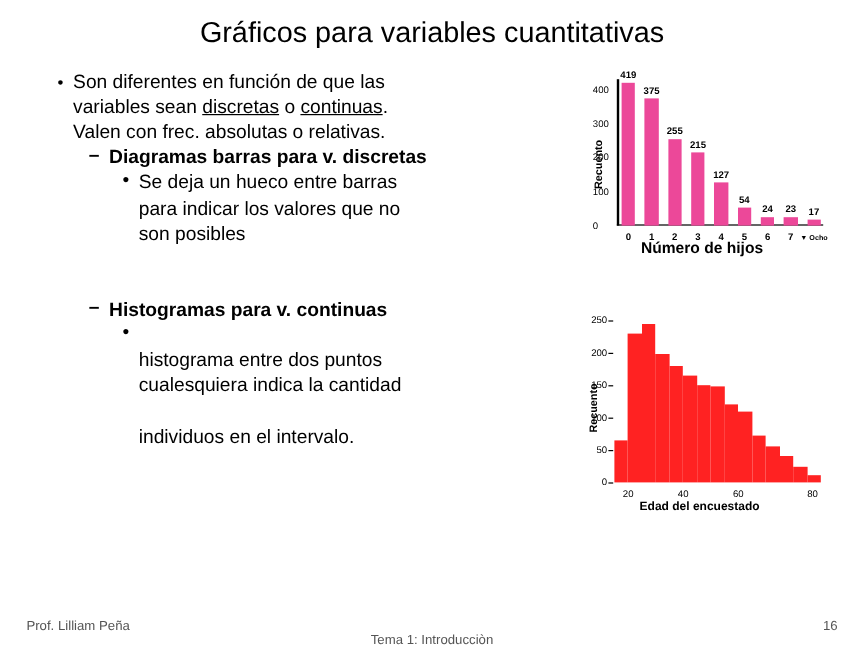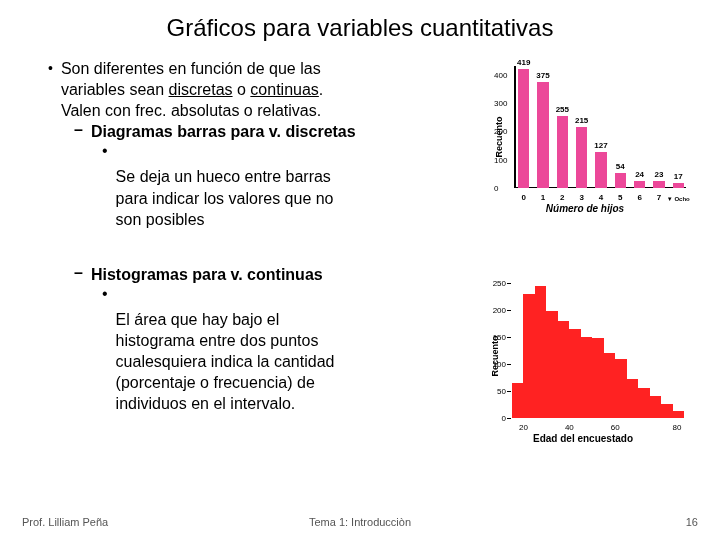--- a/index.html
+++ b/index.html
@@ -16,46 +16,46 @@
   .content { padding: 0 28px 0 38px; }
   .bullet-row { display: flex; }
   .b0 { margin-left: 10px; }
   .b1 { margin-left: 36px; }
   .b2 { margin-left: 64px; }
   .bchar { flex: 0 0 auto; margin-right: 8px; font-size: 16px; }
   .b0 .bchar { font-size: 14px; position: relative; top: 2px; }
   .b1 .bchar { font-weight: 700; }
   .btxt { font-size: 16px; line-height: 1.32; }
   .b1 .btxt { font-weight: 700; }
-  .b2 .btxt { font-weight: 400; margin-top: 24px; }
+  .b2 .btxt { font-weight: 400; }
   .under { text-decoration: underline; }
   .section { display: flex; align-items: flex-start; }
   .textcol { flex: 1 1 auto; }
   .chartcol { flex: 0 0 auto; }
   .sec1 { margin-top: 6px; }
   .sec2 { margin-top: 34px; }
   .footer {
     position: absolute; bottom: 12px; left: 0; right: 0;
     display: flex; justify-content: space-between;
     padding: 0 22px; font-size: 11px; color: #555;
   }
-  .footer .mid { position: absolute; left: 50%; transform: translateX(-50%); }
+  .footer .mid { position: absolute; left: 50%; transform: translateX(-50%); margin-top: 12px; }
   
   .barwrap { width: 218px; padding: 4px 2px 2px 6px; }
   .barplot { position: relative; width: 210px; height: 150px; }
   .bp-axis-y { position: absolute; left: 34px; top: 4px; bottom: 24px; width: 1.5px; background: #000; }
   .bp-axis-x { position: absolute; left: 34px; right: 4px; bottom: 24px; height: 1.5px; background: #000; }
   .bp-ylabel {
     position: absolute; left: -2px; top: 50%;
     transform: translateY(-50%) rotate(-90deg);
     font-size: 9px; font-weight: 700; transform-origin: center;
   }
   .bp-xlabel {
     position: absolute; left: 50%; bottom: -2px;
-    transform: translateX(-50%); font-size: 10px; font-weight: 700; font-style: italic;
+    transform: translateX(-50%); font-size: 13px; font-weight: 700;
   }
   .bp-ytick { position: absolute; left: 14px; font-size: 8px; text-align: left; width: 18px; transform: translateY(-50%); }
   .bp-bars { position: absolute; left: 38px; right: 6px; top: 4px; bottom: 24px; display: flex; align-items: flex-end; gap: 8px; }
   .bp-bar { flex: 1; background: #ec4899; position: relative; }
   .bp-val { position: absolute; top: -11px; left: 50%; transform: translateX(-50%); font-size: 8px; font-weight: 700; }
   .bp-cat { position: absolute; bottom: -14px; left: 50%; transform: translateX(-50%); font-size: 8px; font-weight: 700; white-space: nowrap; }
   
   .histwrap { width: 222px; padding: 4px 2px 2px 6px; margin-top: 4px; }
   .histplot { position: relative; width: 214px; height: 168px; border: 0; }
   .hp-ylabel {
@@ -160,24 +160,24 @@
 
   <div class="section sec2">
     <div class="textcol">
       <div class="bullet-row b1">
         <span class="bchar">–</span>
         <div class="btxt">Histogramas para v. continuas</div>
       </div>
       <div class="bullet-row b2">
         <span class="bchar">•</span>
         <div class="btxt">
-          <span>El área que hay bajo el</span><br>
+          <br>
           <span>histograma entre dos puntos</span><br>
           <span>cualesquiera indica la cantidad</span><br>
-          <span>(porcentaje o frecuencia) de</span><br>
+          <br>
           <span>individuos en el intervalo.</span>
         </div>
       </div>
     </div>
     <div class="chartcol">
       <div class="histwrap">
           <div class="histplot" id="histplot">
         <div class="hp-ylabel">Recuento</div>
         <div class="hp-xlabel">Edad del encuestado</div>
         <div class="hp-area" id="hp-area">

